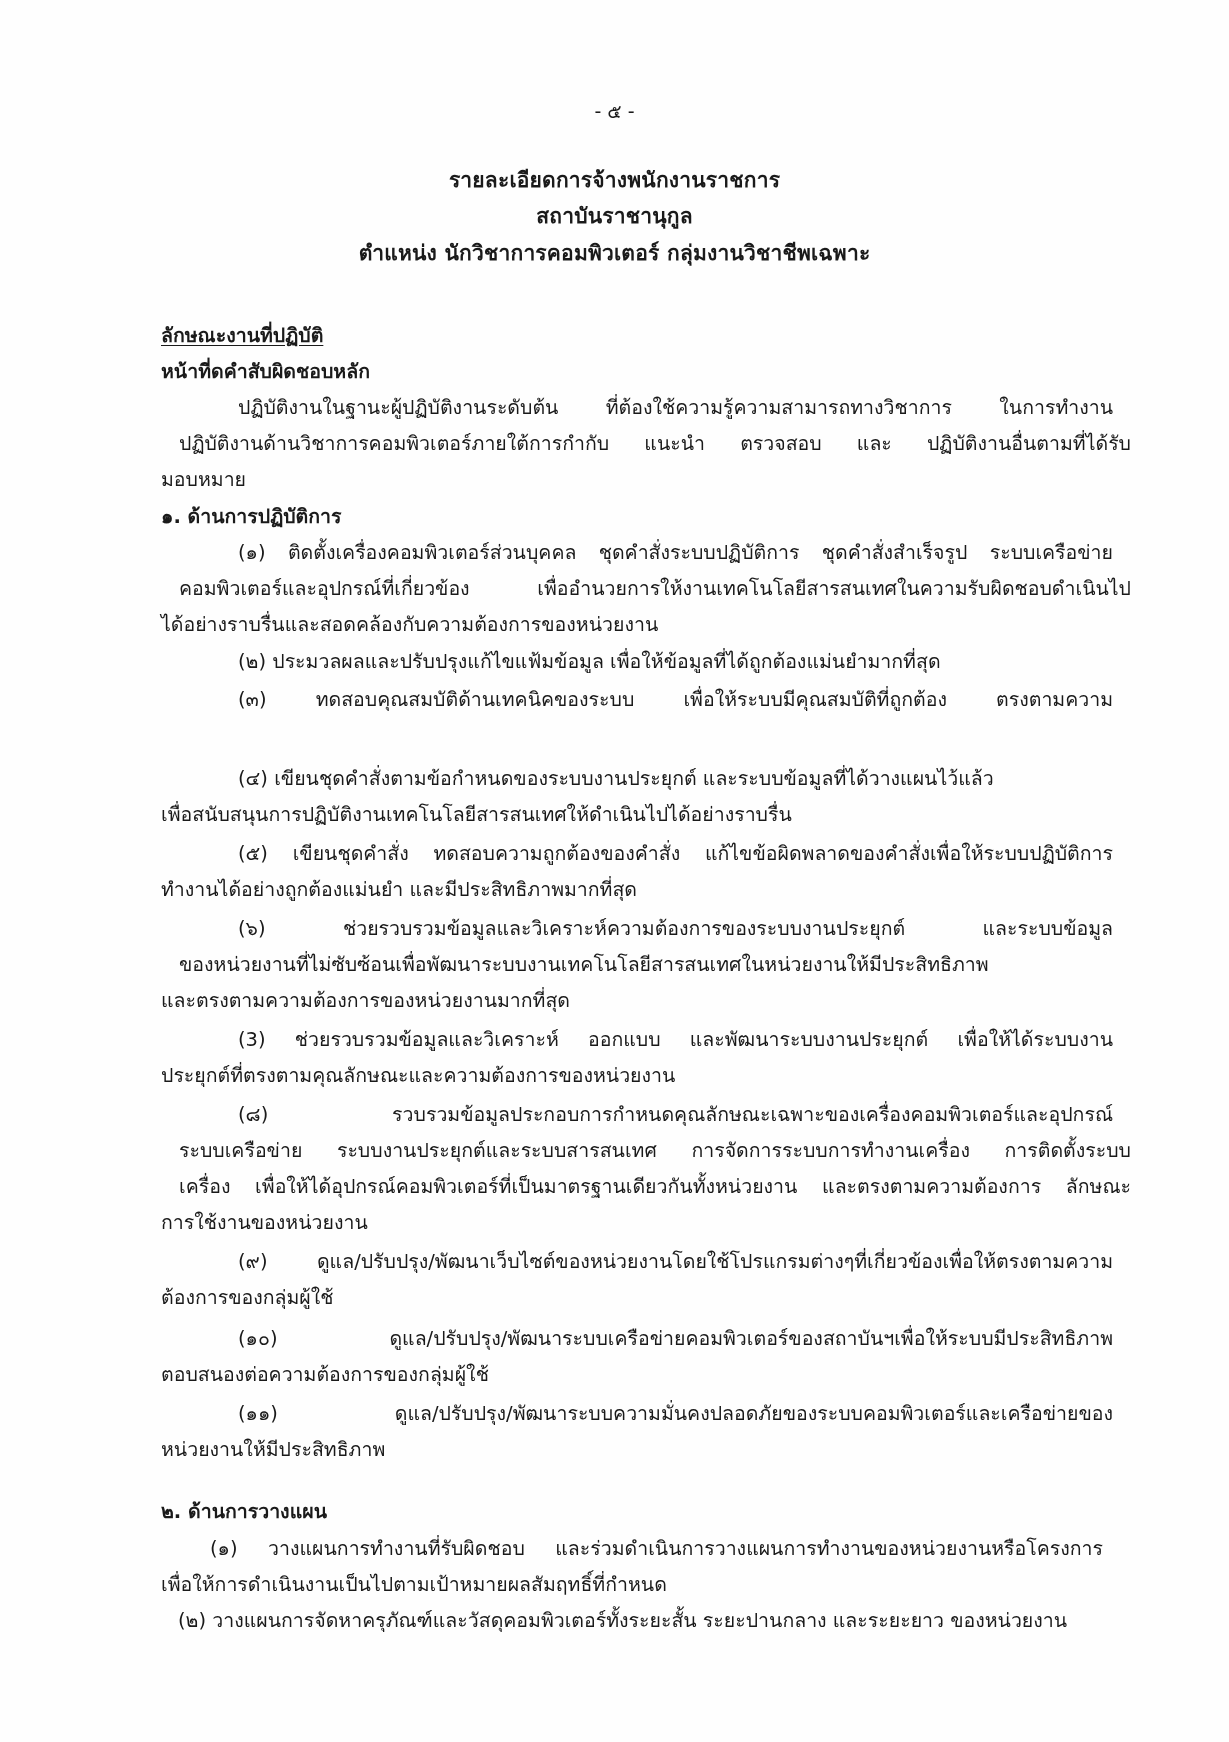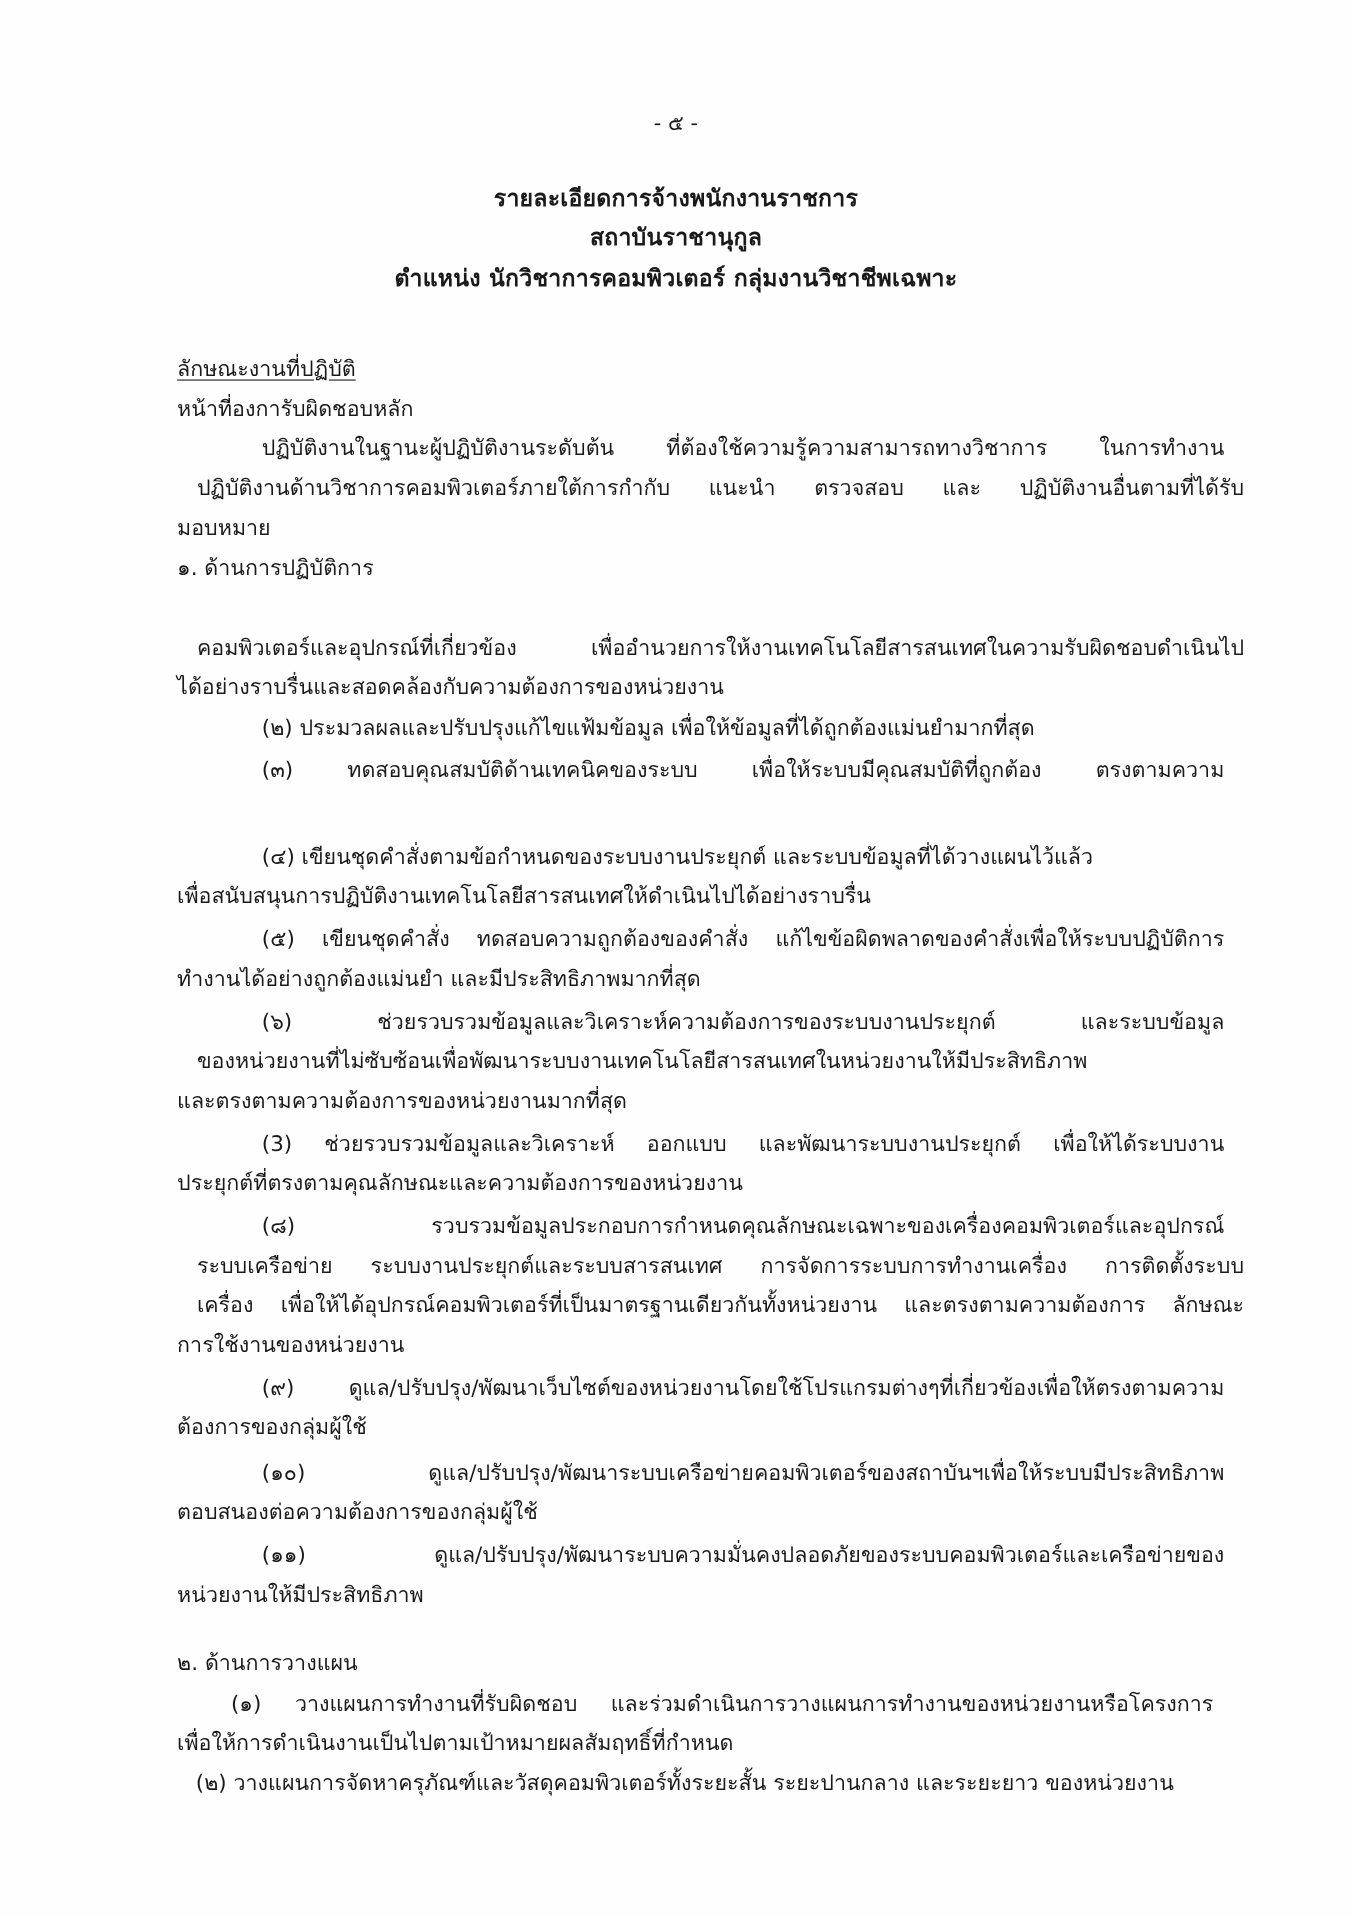--- a/index.html
+++ b/index.html
@@ -7,45 +7,46 @@
     width: 1229px; height: 1742px; position: relative; overflow: hidden;
     font-family: "DejaVu Sans", "Liberation Sans", sans-serif;
     color: #1a1a1a;
   }
   .page { position: absolute; left: 0; top: 0; width: 1229px; height: 1742px; background: #fefefe; }
   .pnum { position: absolute; top: 96px; left: 0; width: 1229px; text-align: center; font-size: 19px; }
   .title { position: absolute; left: 0; width: 1229px; text-align: center; font-size: 21px; font-weight: bold; letter-spacing: 0.2px; }
   .ln { position: absolute; left: 161px; font-size: 19.5px; white-space: nowrap; line-height: 1.2; }
   .ind { left: 238px; }
   .ind2 { left: 178px; }
-  .bold { font-weight: normal; }
+  .bold { font-weight: bold; }
   .ul { text-decoration: underline; text-underline-offset: 3px; }
   .just { width: 952px; text-align: justify; text-align-last: justify; margin-left: 18px; }
   .justi { width: 875px; text-align: justify; text-align-last: justify; }
 </style>
 </head>
 <body>
 
 <div class="page">
 
   <div class="pnum">- ๕ -</div>
 
   <div class="title" style="top:199px">สถาบันราชานุกูล</div>
   <div class="title" style="top:163px">รายละเอียดการจ้างพนักงานราชการ</div>
   <div class="title" style="top:236px">ตำแหน่ง นักวิชาการคอมพิวเตอร์ กลุ่มงานวิชาชีพเฉพาะ</div>
 
   <div class="ln bold ul" style="top:324px">ลักษณะงานที่ปฏิบัติ</div>
-  <div class="ln bold" style="top:360px">หน้าที่องการับผิดชอบหลัก</div>
+  <div class="ln bold" style="top:360px">หน้าที่ดคำสับผิดชอบหลัก</div>
 
   <div class="ln ind justi" style="top:396px">ปฏิบัติงานในฐานะผู้ปฏิบัติงานระดับต้น ที่ต้องใช้ความรู้ความสามารถทางวิชาการ ในการทำงาน</div>
   <div class="ln just" style="top:432px">ปฏิบัติงานด้านวิชาการคอมพิวเตอร์ภายใต้การกำกับ แนะนำ ตรวจสอบ และ ปฏิบัติงานอื่นตามที่ได้รับ</div>
   <div class="ln" style="top:468px">มอบหมาย</div>
 
   <div class="ln bold" style="top:505px">๑. ด้านการปฏิบัติการ</div>
 
+  <div class="ln ind justi" style="top:541px">(๑) ติดตั้งเครื่องคอมพิวเตอร์ส่วนบุคคล ชุดคำสั่งระบบปฏิบัติการ ชุดคำสั่งสำเร็จรูป ระบบเครือข่าย</div>
   <div class="ln just" style="top:577px">คอมพิวเตอร์และอุปกรณ์ที่เกี่ยวข้อง เพื่ออำนวยการให้งานเทคโนโลยีสารสนเทศในความรับผิดชอบดำเนินไป</div>
   <div class="ln" style="top:613px">ได้อย่างราบรื่นและสอดคล้องกับความต้องการของหน่วยงาน</div>
 
   <div class="ln ind" style="top:650px">(๒) ประมวลผลและปรับปรุงแก้ไขแฟ้มข้อมูล เพื่อให้ข้อมูลที่ได้ถูกต้องแม่นยำมากที่สุด</div>
 
   <div class="ln ind justi" style="top:688px">(๓) ทดสอบคุณสมบัติด้านเทคนิคของระบบ เพื่อให้ระบบมีคุณสมบัติที่ถูกต้อง ตรงตามความ</div>
 
   <div class="ln ind" style="top:767px">(๔) เขียนชุดคำสั่งตามข้อกำหนดของระบบงานประยุกต์ และระบบข้อมูลที่ได้วางแผนไว้แล้ว</div>
   <div class="ln" style="top:803px">เพื่อสนับสนุนการปฏิบัติงานเทคโนโลยีสารสนเทศให้ดำเนินไปได้อย่างราบรื่น</div>
 

